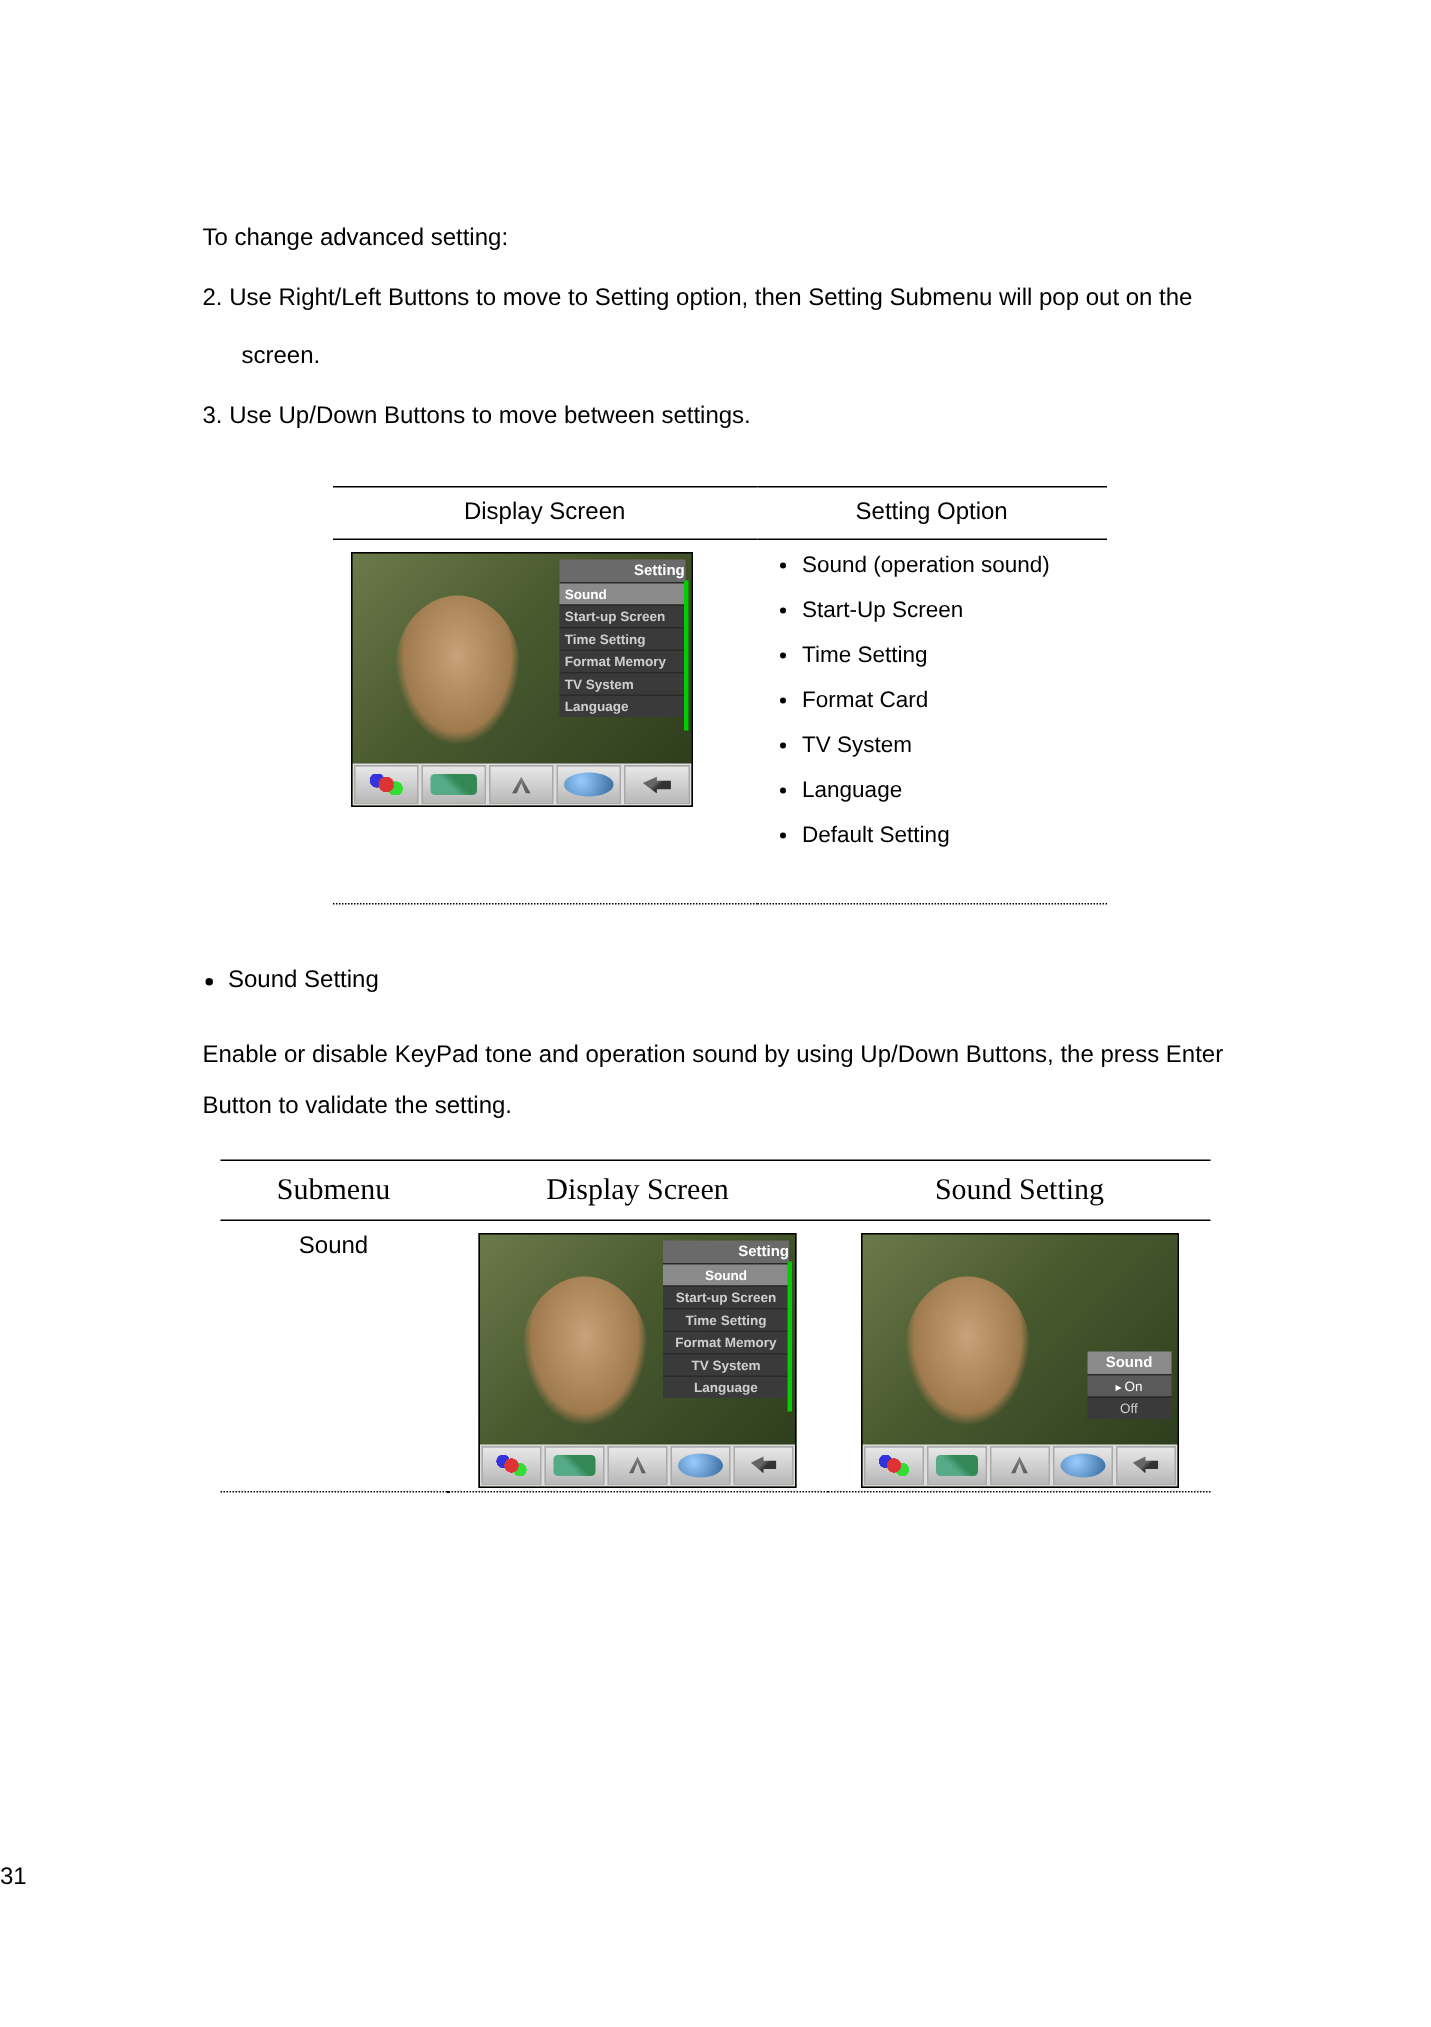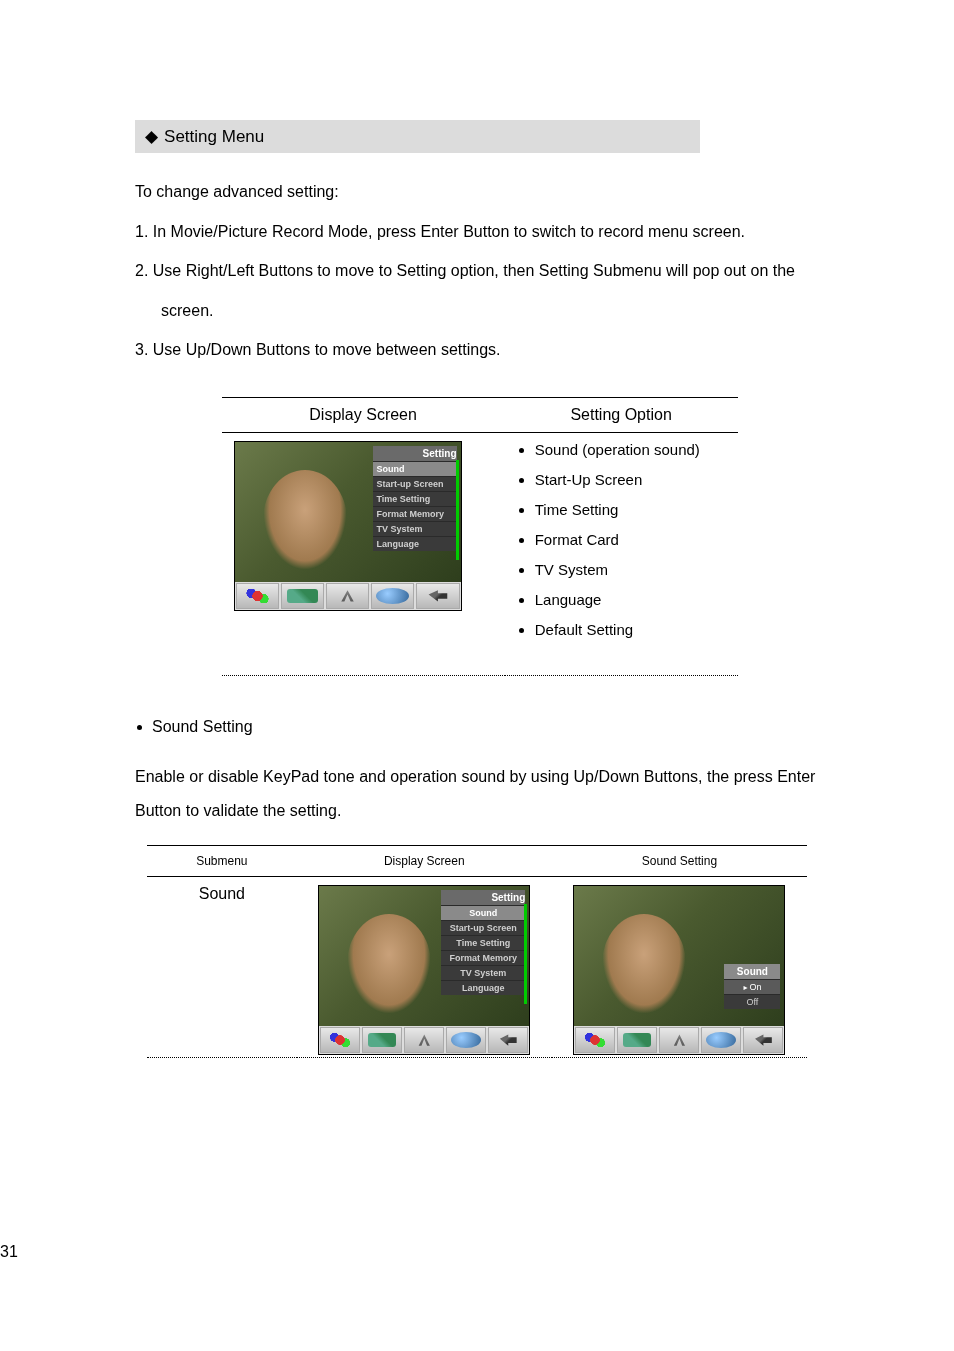--- a/index.html
+++ b/index.html
@@ -37,38 +37,34 @@
   .shot .popup .hdr{background:#8a8a8a;color:#fff;text-align:center;font-weight:bold;padding:2px 0;font-size:10px;}
   .shot .popup .row{background:#3a3a3a;padding:2px 4px;border-top:1px solid #2a2a2a;font-weight:normal;}
   .shot .popup .row.sel{background:#5a5a5a;color:#fff;}
   .shot .popup .row .caret{font-size:8px;margin-right:2px;}
   
   .sub{margin-top:42px;font-size:16px;}
   .sub .dot{display:inline-block;width:5px;height:5px;background:#000;border-radius:50%;vertical-align:middle;margin-right:10px;margin-left:2px;}
   .desc{font-size:16px;line-height:2.1;margin-top:24px;}
   
   .table2{margin-top:18px;border-collapse:collapse;width:660px;margin-left:12px;}
-  .table2 th{font-weight:400;font-size:12px;padding:8px 4px;border-top:1.5px solid #000;border-bottom:1.5px solid #000;text-align:center;}
+  .table2 th{font-weight:400;font-size:20px;padding:8px 4px;border-top:1.5px solid #000;border-bottom:1.5px solid #000;text-align:center;font-family:Liberation Serif, serif;}
   .table2 td{vertical-align:top;padding:8px 6px 2px 6px;text-align:center;font-size:16px;}
   .table2 tbody tr td{border-bottom:1.5px dotted #000;}
   .table2 .shot{width:212px;height:170px;margin:0 auto;}
   .pagenum{position:absolute;bottom:90px;left:0;width:100%;text-align:left;font-family:Liberation Sans, sans-serif;font-size:16px;}
 </style>
 </head>
 <body>
 
 <div class="page">
 
-  <div class="section-bar">
-    <span class="diamond">◆</span><span>Setting Menu</span>
-  </div>
 
   <div class="body-text">
     <p style="margin-top:3px">To change advanced setting:</p>
-    <p class="step">1. In Movie/Picture Record Mode, press Enter Button to switch to record menu screen.</p>
     <p class="step">2. Use Right/Left Buttons to move to Setting option, then Setting Submenu will pop out on the</p>
     <p class="step">
         <span class="indent">screen.</span>
       </p>
     <p class="step">3. Use Up/Down Buttons to move between settings.</p>
   </div>
 
   <table class="table1">
     <thead>
       <tr>

